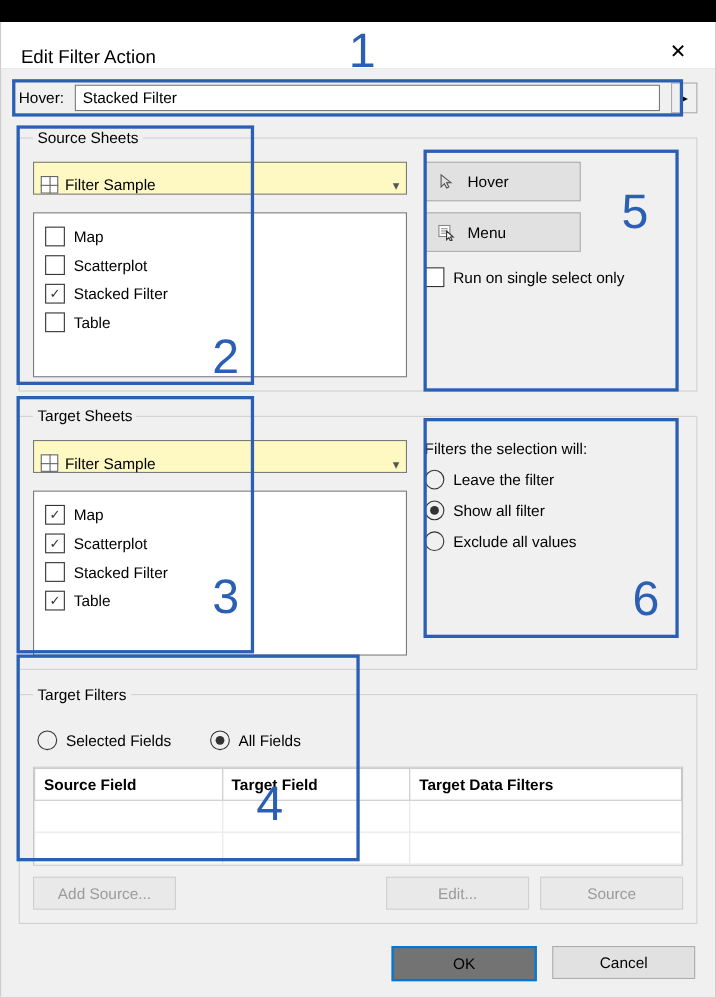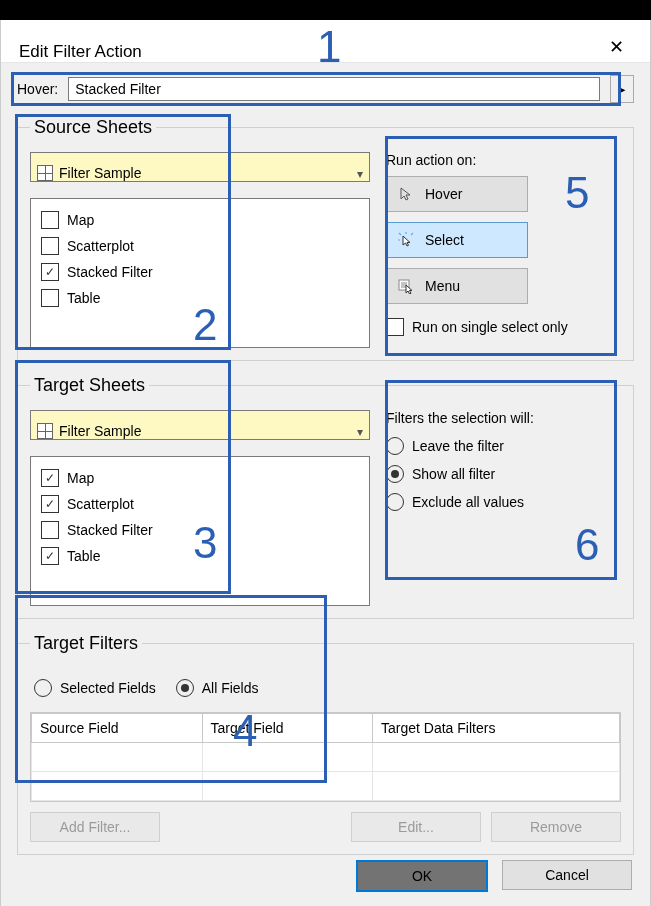--- a/index.html
+++ b/index.html
@@ -8,43 +8,43 @@
   .dlg{position:relative;background:#f0f0f0;height:886px;border-left:1px solid #ccc;border-right:1px solid #ccc;border-bottom:1px solid #ccc}
   .titlebar{display:flex;align-items:flex-end;justify-content:space-between;background:#fff;height:42px;padding:0 18px;border-bottom:1px solid #e5e5e5}
   .titlebar .ttl{font-size:17px}
   .titlebar .close{font-size:18px;padding:4px 8px;cursor:pointer}
   .body{position:relative;padding:12px 16px 16px 16px}
   .row{display:flex;align-items:center;gap:10px}
   .lbl{}
   input[type=text]{border:1px solid #7a7a7a;background:#fff;height:24px;font-size:14px;padding:2px 6px;box-sizing:border-box}
   .arrowbtn{width:22px;height:26px;border:1px solid #aaa;background:#f0f0f0;display:flex;align-items:center;justify-content:center;cursor:pointer}
   fieldset.group{border:1px solid #d0d0d0;margin:14px 0 0 0;padding:14px 12px 12px 12px;position:relative}
-  fieldset.group>legend{padding:0 4px;font-size:18px}
+  fieldset.group>legend{padding:0 4px;font-size:14px}
   .pair{display:flex;gap:16px;align-items:flex-start}
   .leftcol{flex:0 0 340px;min-width:0}
   .rightcol{flex:1;min-width:0}
   .dd{display:flex;align-items:flex-end;gap:6px;border:1px solid #7a7a7a;background:#fef9c3;height:28px;padding:0 6px;cursor:pointer}
   .caret{margin-left:auto;font-size:12px;color:#555}
   .sheeticon{width:16px;height:16px;position:relative}
   .sheeticon::before{content:"";position:absolute;inset:0;border:1px solid #666;background:#fff}
   .sheeticon::after{content:"";position:absolute;left:50%;top:0;width:0;height:100%;border-left:1px solid #666}
   .sheeticon .h{position:absolute;left:0;top:50%;width:100%;height:0;border-top:1px solid #666}
   .listbox{margin-top:16px;border:1px solid #7a7a7a;background:#fff;height:150px;padding:8px 10px;box-sizing:border-box}
   .chkrow{display:flex;align-items:center;gap:8px;height:26px;cursor:pointer}
   .chk{width:16px;height:16px;border:1px solid #333;background:#fff;display:flex;align-items:center;justify-content:center;font-size:12px;color:#333}
   .chk.on::after{content:"✓"}
   .actbtn{display:flex;align-items:center;gap:10px;border:1px solid #adadad;background:#e1e1e1;height:34px;width:120px;padding:0 10px;cursor:pointer;margin-bottom:10px;font-size:14px}
   .actbtn.sel{background:#cde8ff;border-color:#5a9bd4}
   .actbtn .ic{width:18px;display:flex;justify-content:center;align-items:center}
   .radio{width:16px;height:16px;border:1px solid #333;border-radius:50%;display:flex;align-items:center;justify-content:center}
   .radio.on::after{content:"";width:8px;height:8px;background:#333;border-radius:50%}
   .radrow{display:flex;align-items:center;gap:8px;height:28px;cursor:pointer}
-  .tfradios{display:flex;gap:20px;margin:6px 4px 10px 4px}
+  .tfradios{display:flex;gap:35px;margin:6px 4px 10px 4px}
   table.tfgrid{width:100%;border-collapse:collapse;background:#fff}
-  table.tfgrid th{text-align:left;font-weight:400;border:1px solid #c8c8c8;background:#fff;padding:6px 8px;font-size:14px}
+  table.tfgrid th{text-align:left;font-weight:700;border:1px solid #c8c8c8;background:#fff;padding:6px 8px;font-size:14px}
   table.tfgrid td{border:1px solid #e5e5e5;height:26px}
   .btnrow{display:flex;gap:10px;margin-top:10px}
   .btnrow .sp{flex:1}
   .btn{min-width:100px;height:28px;border:1px solid #adadad;background:#e1e1e1;display:flex;align-items:center;justify-content:center;cursor:pointer;font-size:14px;padding:0 14px}
   .btn.dis{color:#9b9b9b;border-color:#cfcfcf;background:#e9e9e9;cursor:default}
   .btn.primary{border:2px solid #0078d7;background:#737373}
   .dlgbtns{position:absolute;right:18px;bottom:14px;display:flex;gap:14px}
   
   .ann{position:absolute;border:3px solid #2b5fb4;pointer-events:none;box-sizing:border-box}
   .annlbl{position:absolute;color:#2b5fb4;font-size:44px;font-weight:400;font-family:"Segoe UI",Arial,sans-serif;pointer-events:none}
@@ -97,37 +97,27 @@
                 <span>Stacked Filter</span>
               </div>
             <div class="chkrow">
                 <span class="chk"></span>
                 <span>Table</span>
               </div>
           </div>
         </div>
 
         <div class="rightcol">
-          <div style="margin-bottom:8px">Run action on:</div>
           <div class="actbtn">
             <span class="ic">
               <svg width="16" height="16" viewBox="0 0 16 16">
                   <path d="M3 2 L3 13 L6 10 L8 14 L10 13 L8 9 L12 9 Z" fill="none" stroke="#555" stroke-width="1"></path>
                 </svg>
             </span>
             <span>Hover</span>
-          </div>
-          <div class="actbtn sel">
-            <span class="ic">
-              <svg width="16" height="16" viewBox="0 0 16 16">
-                <path d="M5 4 L5 13 L7.5 11 L9 14 L10.5 13.3 L9 10.5 L12 10.5 Z" fill="#fff" stroke="#333" stroke-width="1"></path>
-                <path d="M3 3 L1 1 M8 2 L8 0 M13 3 L15 1 M2 8 L0 8" stroke="#6aa9e9" stroke-width="1.2"></path>
-              </svg>
-            </span>
-            <span>Select</span>
           </div>
           <div class="actbtn">
             <span class="ic">
               <svg width="16" height="16" viewBox="0 0 16 16">
                 <rect x="1" y="2" width="10" height="10" fill="#fff" stroke="#888"></rect>
                 <line x1="3" y1="5" x2="9" y2="5" stroke="#888"></line>
                   <line x1="3" y1="7" x2="9" y2="7" stroke="#888"></line>
                   <line x1="3" y1="9" x2="9" y2="9" stroke="#888"></line>
                 <path d="M8 7 L8 15 L10 13 L11.5 16 L13 15.3 L11.5 12.5 L14 12.5 Z" fill="#fff" stroke="#333" stroke-width="1"></path>
               </svg>
@@ -219,24 +209,24 @@
               </tr>
             <tr>
                 <td></td>
                 <td></td>
                 <td></td>
               </tr>
           </tbody>
         </table>
       </div>
       <div class="btnrow">
-        <div class="btn dis">Add Filter...</div>
+        <div class="btn dis">Add Source...</div>
         <div class="sp"></div>
         <div class="btn dis">Edit...</div>
-        <div class="btn dis">Remove</div>
+        <div class="btn dis">Source</div>
       </div>
     </fieldset>
 
   </div>
 
   <div class="dlgbtns">
     <div class="btn primary" style="min-width:100px">OK</div>
     <div class="btn" style="min-width:100px">Cancel</div>
   </div>
 

